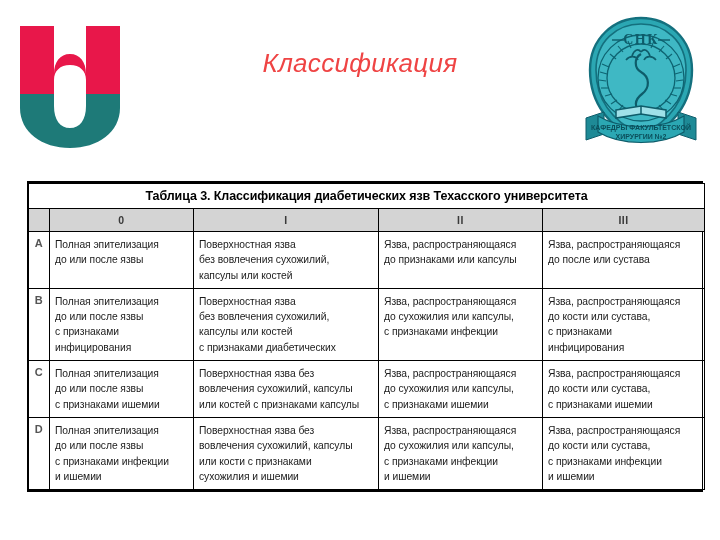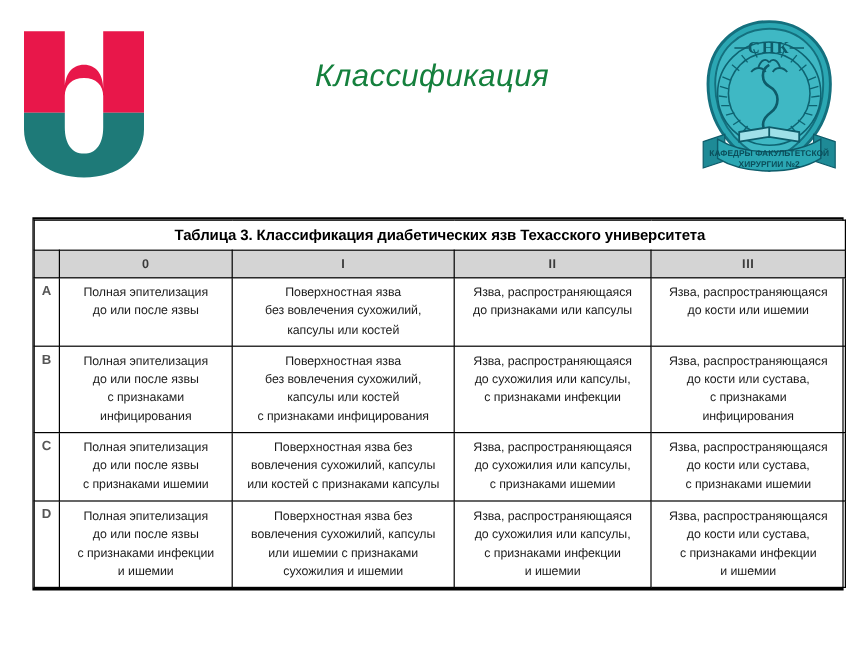--- a/index.html
+++ b/index.html
@@ -37,21 +37,21 @@
     position: absolute;
     left: 150px;
     top: 48px;
     width: 420px;
     text-align: center;
     font-family: "Liberation Sans", sans-serif;
     font-style: italic;
     font-weight: 400;
     font-size: 26px;
     letter-spacing: 0.3px;
-    color: #15803d;
+    color: #ef4444;
     white-space: nowrap;
   }
 
   
   .logo-snk {
     position: absolute;
     left: 576px; top: 12px;
     width: 130px; height: 140px;
   }
   .logo-snk svg { display:block; width:130px; height:140px; }
@@ -112,21 +112,21 @@
     padding: 0 2px;
     letter-spacing: 0.5px;
   }
   .cell {
     font-size: 10.3px;
     line-height: 15.3px;
     color: #1a1a1a;
     padding: 4px 5px 4px 7px;
     letter-spacing: -0.05px;
   }
-  .cell span { display: block; white-space: nowrap; text-align: center; }
+  .cell span { display: block; white-space: nowrap; }
 
   
   col.c-label { width: 21px; }
   col.c-0     { width: 144px; }
   col.c-1     { width: 185px; }
   col.c-2     { width: 164px; }
   col.c-3     { width: 162px; }
 </style>
 </head>
 <body>
@@ -249,36 +249,36 @@
             <span>Поверхностная язва</span>
             <span>без вовлечения сухожилий,</span>
             <span>капсулы или костей</span>
           </td>
           <td class="cell">
             <span>Язва, распространяющаяся</span>
             <span>до признаками или капсулы</span>
           </td>
           <td class="cell">
             <span>Язва, распространяющаяся</span>
-            <span>до кости или ишемии</span>
+            <span>до после или сустава</span>
           </td>
         </tr>
         <tr>
           <td class="rowlabel">B</td>
           <td class="cell">
             <span>Полная эпителизация</span>
             <span>до или после язвы</span>
             <span>с признаками</span>
             <span>инфицирования</span>
           </td>
           <td class="cell">
             <span>Поверхностная язва</span>
             <span>без вовлечения сухожилий,</span>
             <span>капсулы или костей</span>
-            <span>с признаками инфицирования</span>
+            <span>с признаками диабетических</span>
           </td>
           <td class="cell">
             <span>Язва, распространяющаяся</span>
             <span>до сухожилия или капсулы,</span>
             <span>с признаками инфекции</span>
           </td>
           <td class="cell">
             <span>Язва, распространяющаяся</span>
             <span>до кости или сустава,</span>
             <span>с признаками</span>
@@ -312,21 +312,21 @@
           <td class="rowlabel">D</td>
           <td class="cell">
             <span>Полная эпителизация</span>
             <span>до или после язвы</span>
             <span>с признаками инфекции</span>
             <span>и ишемии</span>
           </td>
           <td class="cell">
             <span>Поверхностная язва без</span>
             <span>вовлечения сухожилий, капсулы</span>
-            <span>или ишемии с признаками</span>
+            <span>или кости с признаками</span>
             <span>сухожилия и ишемии</span>
           </td>
           <td class="cell">
             <span>Язва, распространяющаяся</span>
             <span>до сухожилия или капсулы,</span>
             <span>с признаками инфекции</span>
             <span>и ишемии</span>
           </td>
           <td class="cell">
             <span>Язва, распространяющаяся</span>

